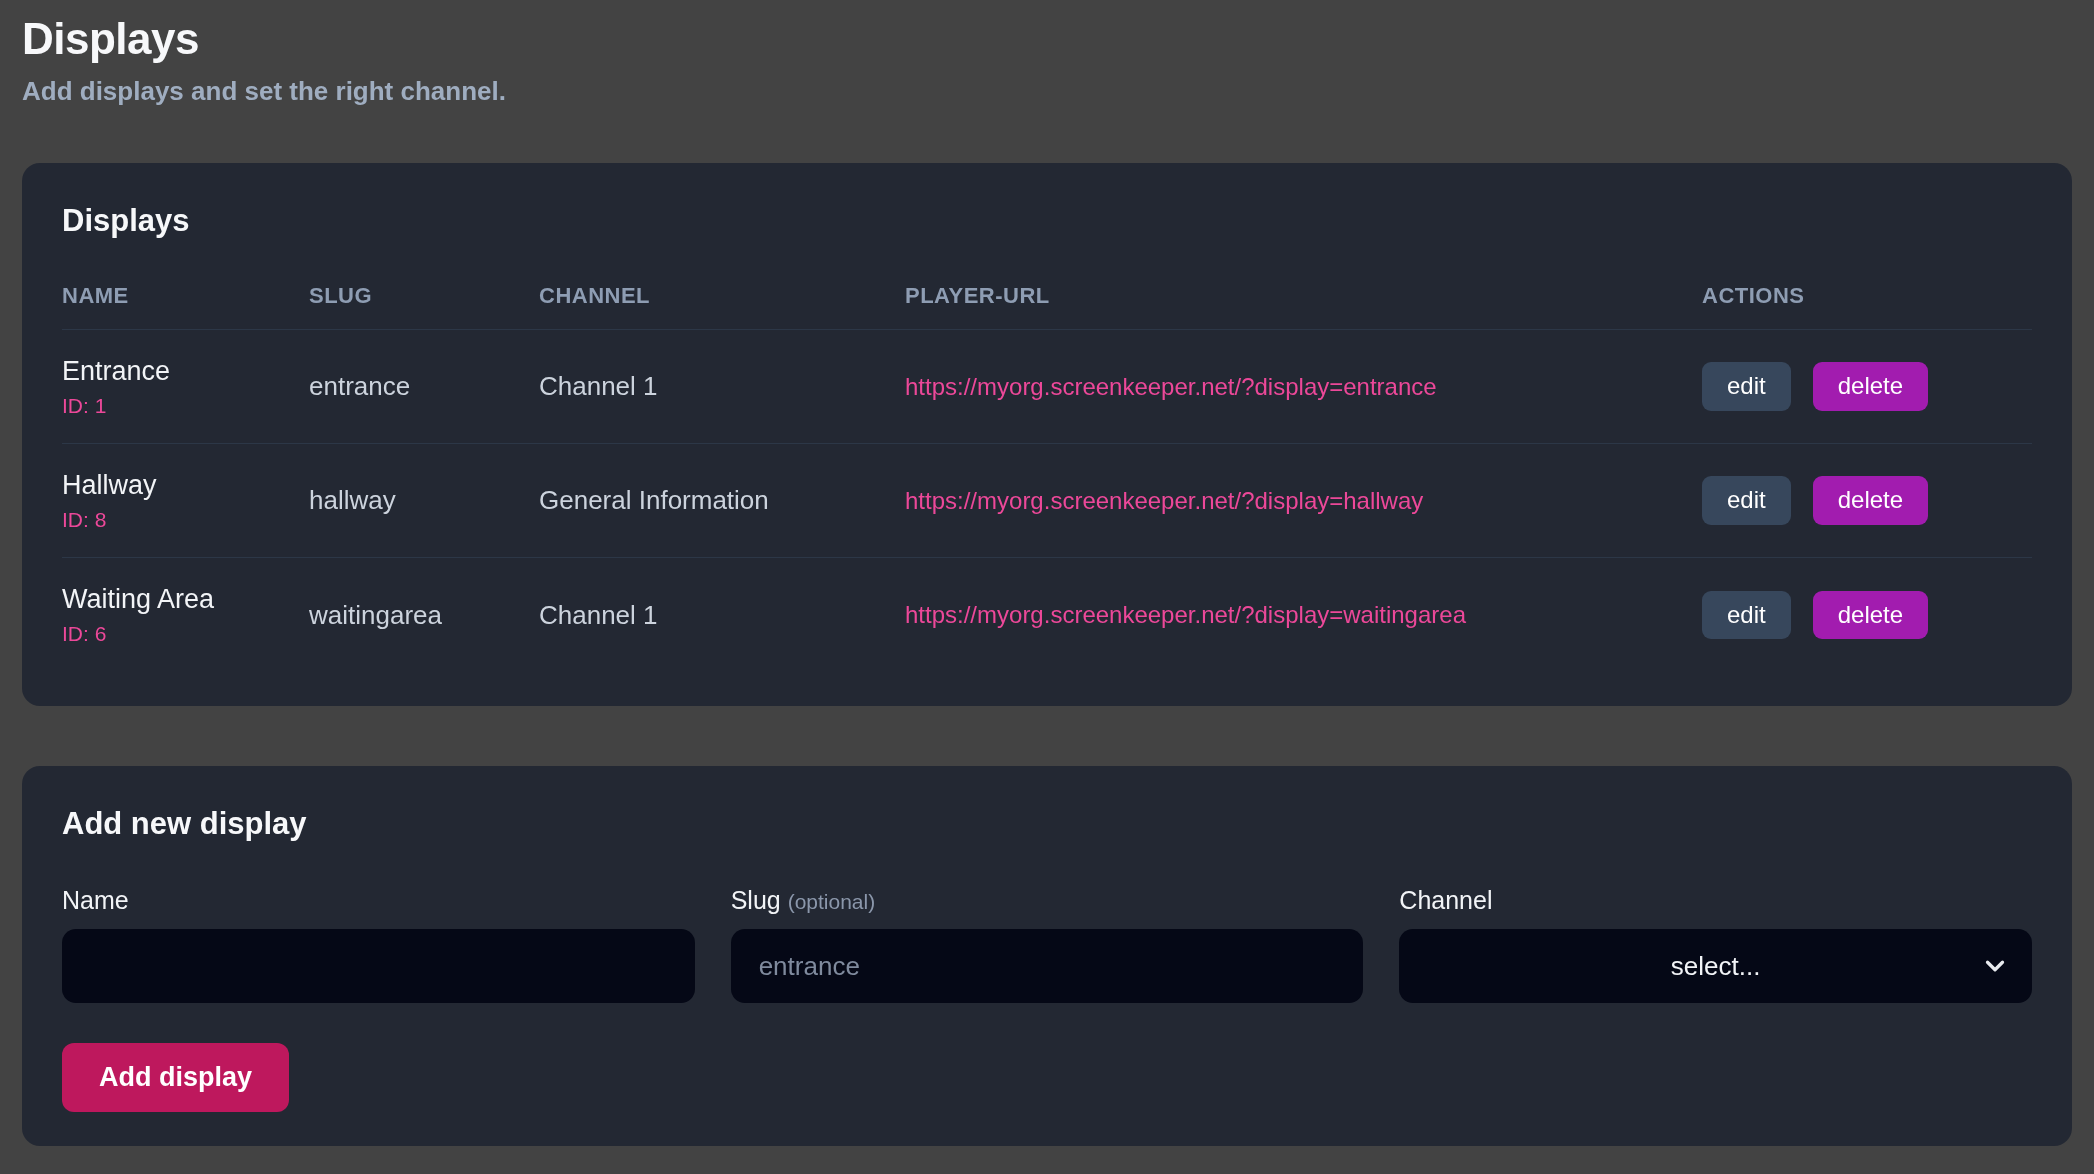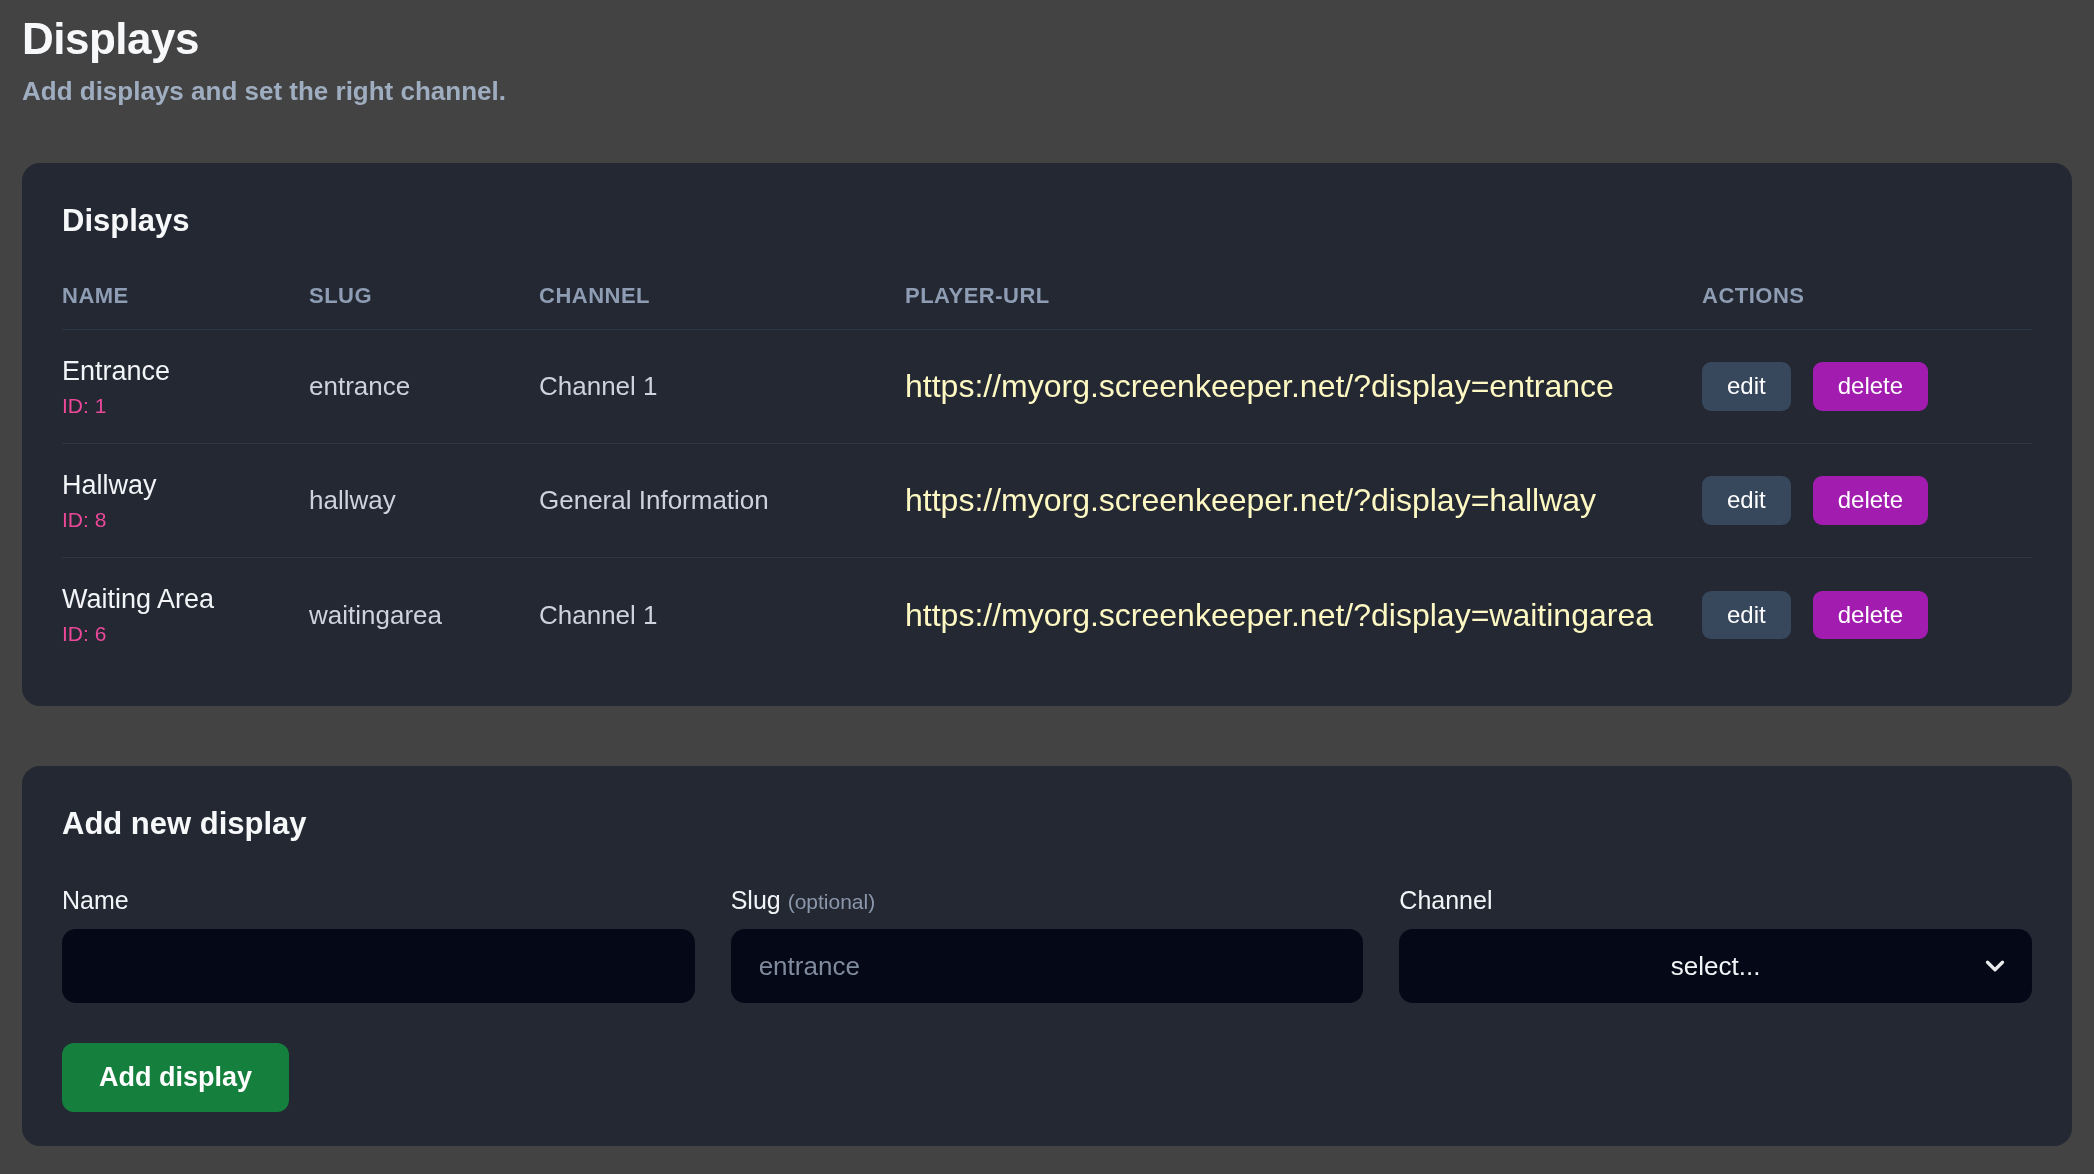--- a/index.html
+++ b/index.html
@@ -50,21 +50,21 @@
     color: #8e9db3; text-transform: uppercase;
   }
   .tbl-row {
     min-height: 114px;
     border-bottom: 1px solid #2c3747;
   }
   .tbl-row:last-child { border-bottom: none; }
   .cell-name .display-name { font-size: 27px; color: #f2f4f7; }
   .cell-name .display-id   { font-size: 21px; color: #ec4899; margin-top: 7px; }
   .cell-slug, .cell-channel { font-size: 26px; color: #ccd3dd; }
-  .cell-url { font-size: 32px; color: #fef9c3; }
+  .cell-url { font-size: 24px; color: #ec4899; }
   .cell-actions { display: flex; gap: 22px; }
 
   .btn {
     border: none; border-radius: 9px; cursor: pointer;
     font-family: inherit; font-size: 24px; color: #ffffff;
     padding: 11px 25px; line-height: 1.1;
   }
   .btn-edit   { background: #37475c; }
   .btn-delete { background: #a21caf; }
 
@@ -96,21 +96,21 @@
     text-align: center;
   }
   .chevron {
     position: absolute; right: 22px; top: 50%;
     transform: translateY(-50%);
     pointer-events: none;
     width: 30px; height: 30px;
   }
   .btn-add {
     margin-top: 40px;
-    background: #15803d;
+    background: #be185d;
     border: none; border-radius: 12px; cursor: pointer;
     color: #ffffff; font-family: inherit;
     font-size: 27px; font-weight: 700;
     padding: 19px 37px;
   }
 </style>
 </head>
 <body>
 
 <div class="page">

